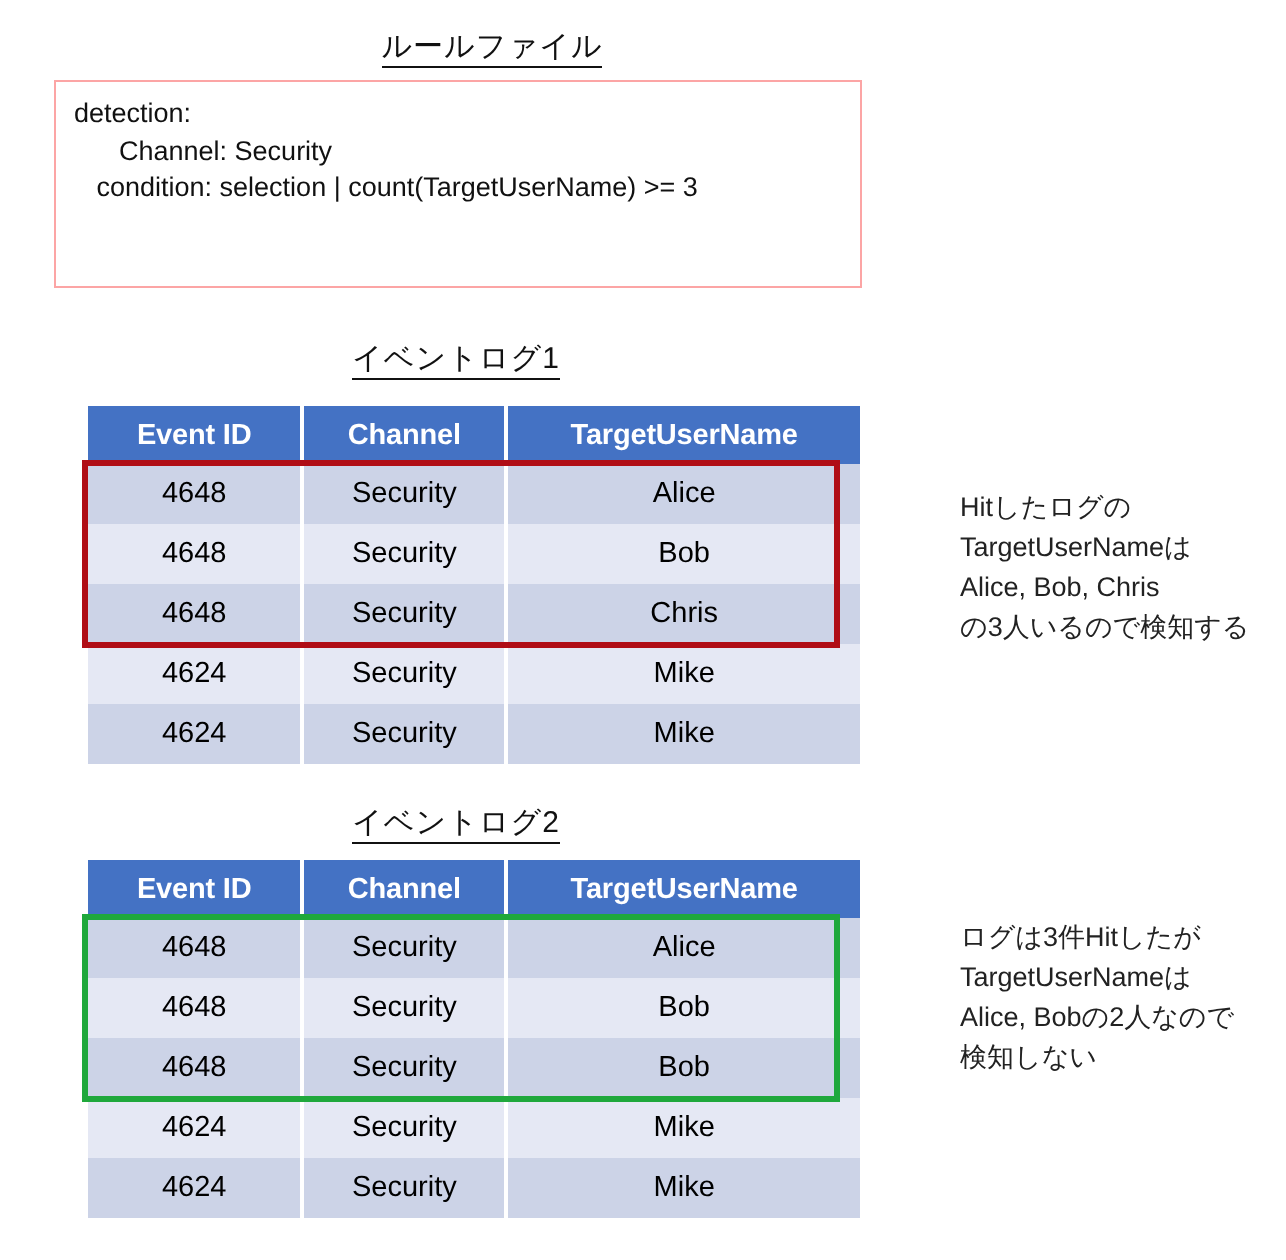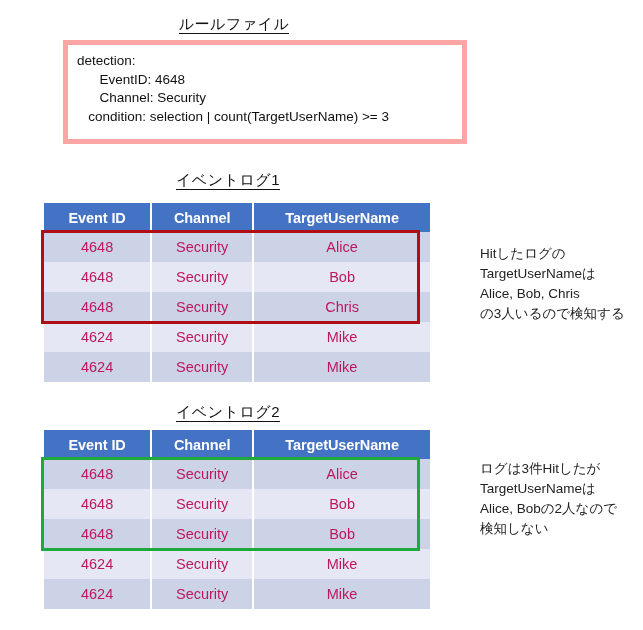--- a/index.html
+++ b/index.html
@@ -28,36 +28,35 @@
     line-height: 20px;
     letter-spacing: 0.5px;
     color: #111111;
     text-align: center;
     white-space: nowrap;
   }
   .section-title .underlined {
     border-bottom: 1px solid #111111;
     padding-bottom: 1px;
   }
-  #title-rule-file   { left: 4px;  top: 14px;  width: 460px; }
+  #title-rule-file   { left: 16px;  top: 14px;  width: 460px; }
   #title-event-log-1 { left: 0px;  top: 170px; width: 456px; }
   #title-event-log-2 { left: 0px;  top: 402px; width: 456px; }
 
   
   .rule-box {
     position: absolute;
     left: 27px;
     top: 40px;
     width: 404px;
     height: 104px;
     box-sizing: border-box;
-    border: 5px solid #fca5a5;
+    border: 1px solid #fca5a5;
     background: #ffffff;
     padding: 7px 0 0 9px;
-    margin-left: 36px;
   }
   .rule-line {
     font-size: 13.5px;
     line-height: 18.5px;
     color: #111111;
     white-space: pre;
   }
 
   
   .log-table {
@@ -90,21 +89,21 @@
     border-right: 2px solid #ffffff;
     padding: 0;
     letter-spacing: -0.1px;
   }
   .log-table th:last-child { border-right: none; }
 
   .log-table td {
     height: 30px;
     text-align: center;
     font-size: 14.5px;
-    color: #be185d;
+    color: #000000;
     padding: 0;
     border-right: 2px solid #ffffff;
   }
   .log-table td:last-child { border-right: none; }
 
   .log-table tr.row-odd  td { background: #ccd3e7; }
   .log-table tr.row-even td { background: #e5e8f4; }
 
   
   .highlight-box {
@@ -143,21 +142,20 @@
 <body>
 
 <div class="canvas">
 
   <div class="section-title" id="title-rule-file">
     <span class="underlined">ルールファイル</span>
   </div>
 
   <div class="rule-box">
     <div class="rule-line">detection:</div>
-    <div class="rule-line">      EventID: 4648</div>
     <div class="rule-line">      Channel: Security</div>
     <div class="rule-line">   condition: selection | count(TargetUserName) &gt;= 3</div>
   </div>
 
   <div class="section-title" id="title-event-log-1">
     <span class="underlined">イベントログ1</span>
   </div>
 
   <div class="log-table" id="event-log-1-table">
     <table>

